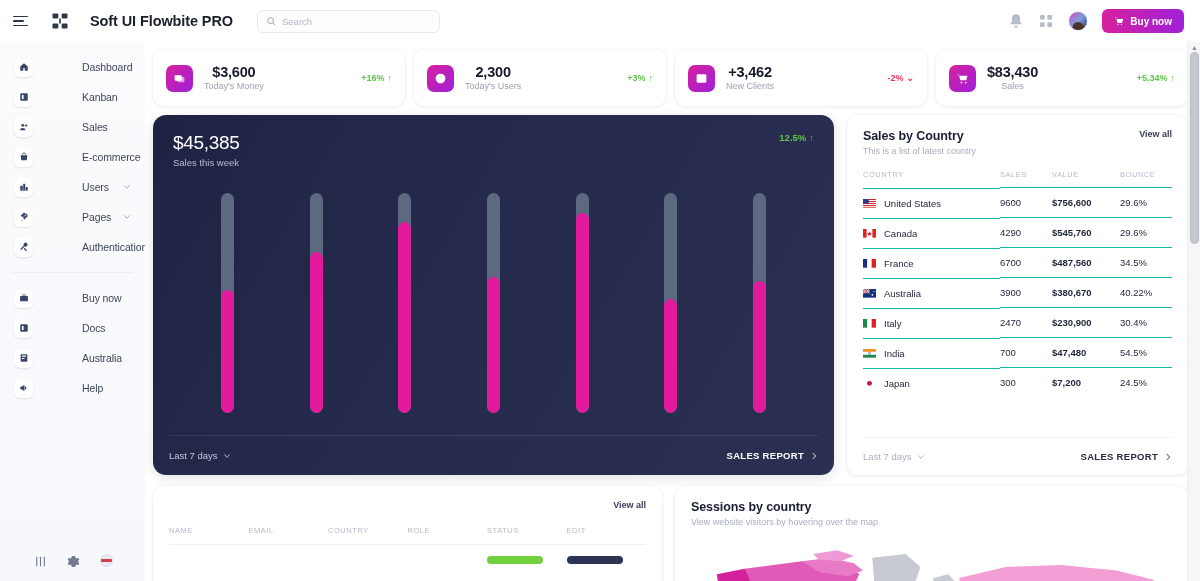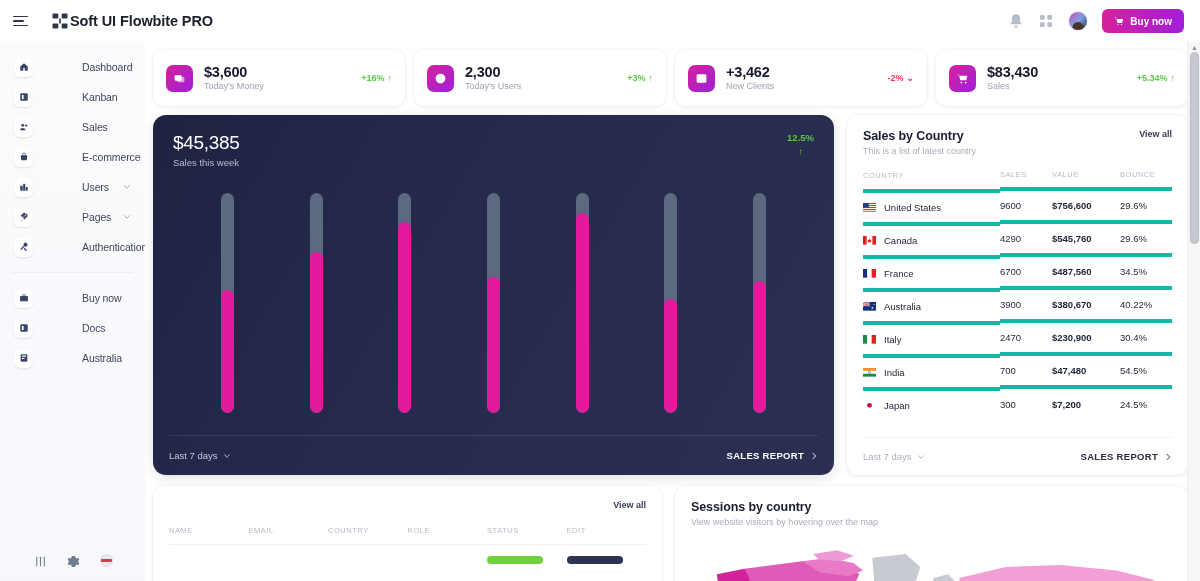--- a/index.html
+++ b/index.html
@@ -22,21 +22,21 @@
   .hamburger {
     width: 22px; height: 22px;
     display: flex; flex-direction: column; justify-content: center;
     gap: 3px; cursor: pointer; margin-right: 12px; padding-left: 3px;
   }
   .hamburger i { display:block; height: 1.6px; background: #2d3748; border-radius: 2px; }
   .hamburger i:nth-child(1){ width: 15px; }
   .hamburger i:nth-child(2){ width: 11px; }
   .hamburger i:nth-child(3){ width: 15px; }
 
-  .brand { display: flex; align-items: center; gap: 0; margin-left: 6px; }
+  .brand { display: flex; align-items: center; gap: 20px; margin-left: 6px; }
   .brand-logo { width: 20px; height: 20px; color: #2d3748; display:block; }
   .brand-name { font-size: 14.5px; font-weight: bold; color: #1a202c; letter-spacing: -0.1px; white-space: nowrap; }
 
   .search-wrap {
     margin-left: 24px;
     width: 183px; height: 23px;
     border: 1px solid #e6e9ef; border-radius: 6px;
     background: #fdfdfe;
     display: flex; align-items: center; gap: 6px;
     padding: 0 8px;
@@ -118,21 +118,21 @@
     background: #ffffff;
     padding: 8px 12px 0 8px;
     overflow: hidden; position: relative;
   }
 
   
   .stats { display: flex; gap: 9px; margin-bottom: 9px; }
   .stat-card {
     flex: 1; height: 56px; background:#fff; border-radius: 10px;
     box-shadow: 0 1px 4px rgba(20,20,50,0.07), 0 0 0 1px rgba(20,20,50,0.02);
-    display: flex; align-items: center; padding: 0 13px; gap: 11px;
+    display: flex; align-items: center; padding: 0 13px; gap: 11px; text-align: center;
   }
   .stat-ico {
     width: 27px; height: 27px; border-radius: 7px;
     background: linear-gradient(135deg,#d6219e 0%, #a020d8 100%);
     display:flex; align-items:center; justify-content:center; color:#fff; flex:none;
   }
   .stat-ico svg { width: 13px; height: 13px; }
   .stat-txt { display:flex; flex-direction: column; gap: 1px; }
   .stat-value { font-size: 14.5px; font-weight: bold; color: #15192b; letter-spacing:-0.2px; line-height:1.15;}
   .stat-label { font-size: 9px; color: #9aa2b1; line-height: 1.2;}
@@ -146,21 +146,21 @@
   .chart-card {
     width: 681px; min-width: 681px; height: 360px;
     background: linear-gradient(120deg,#1f2342 0%, #262a4d 45%, #2b2f52 100%);
     border-radius: 13px; padding: 17px 20px 0 20px;
     display: flex; flex-direction: column;
     box-shadow: 0 3px 12px rgba(20,20,50,0.13);
   }
   .chart-head { display: flex; align-items: flex-start; }
   .chart-amount { font-size: 19px; font-weight: normal; color: #fff; letter-spacing:-0.3px; line-height:1.2;}
   .chart-sub { font-size: 9.5px; color: #b9bfd4; margin-top: 2px; }
-  .chart-delta { margin-left:auto; font-size:9.5px; font-weight:bold; color:#5fc44a; display:flex; align-items:center; gap:3px;flex-direction:column; }
+  .chart-delta { margin-left:auto; font-size:9.5px; font-weight:bold; color:#5fc44a; display:flex; align-items:center; gap:3px; }
 
   .bars {
     flex: 1; display: flex; align-items: flex-end; justify-content: space-between;
     padding: 0 48px 22px 48px; margin-top: 12px;
   }
   .bar {
     width: 13px; height: 220px; border-radius: 7px;
     background: #5d6980; position: relative; overflow: hidden;
   }
   .bar span {
@@ -188,21 +188,21 @@
   .card-sub { font-size: 9px; color:#a8aebb; margin-top:3px; }
   .viewall { margin-left:auto; font-size:9px; color:#3a4157; font-weight:bold; cursor:pointer; white-space:nowrap;}
 
   table.tbl { width: 100%; border-collapse: collapse; margin-top: 14px; table-layout: fixed;}
   table.tbl th {
     font-size: 7.5px; color:#b6bbc8; font-weight: normal; letter-spacing:0.55px;
     text-align: left; padding: 0 0 8px 0; text-transform: uppercase;
   }
   table.tbl td {
     font-size: 9.5px; color:#1d2336; padding: 9px 0;
-    border-top: 4px solid #14b8a6;
+    border-top: 1px solid #14b8a6;
   }
   td.c-country { display:flex; align-items:center; gap:8px; }
   .flag { width: 13px; height: 9px; border-radius: 1.5px; flex:none; display:block; }
   td.c-sales { font-weight: normal; }
   td.c-value { font-weight: bold; }
   td.c-bounce { color:#b6bbc8; }
   th.h-sales, td.c-sales { width: 52px; }
   th.h-value, td.c-value { width: 68px; }
   th.h-bounce, td.c-bounce { width: 52px; }
 
@@ -270,20 +270,27 @@
           <rect x="3" y="3" width="7" height="6" rx="1.2"></rect>
           <rect x="14" y="3" width="7" height="6" rx="1.2"></rect>
           <rect x="3" y="15" width="7" height="6" rx="1.2"></rect>
           <rect x="14" y="15" width="7" height="6" rx="1.2"></rect>
           <rect x="11" y="9" width="2" height="6"></rect>
         </svg>
     </span>
     <span class="brand-name">Soft UI Flowbite PRO</span>
   </div>
 
+  <div class="search-wrap">
+    <svg viewBox="0 0 24 24" fill="none" stroke="currentColor" stroke-width="2.4">
+        <circle cx="11" cy="11" r="7"></circle>
+        <line x1="16.5" y1="16.5" x2="21" y2="21" stroke-linecap="round"></line>
+      </svg>
+    <input type="text" placeholder="Search" style="">
+  </div>
 
   <div class="topbar-right">
     <div class="icon-btn">
       <svg viewBox="0 0 24 24" fill="currentColor">
           <path d="M12 2a6 6 0 0 0-6 6v4l-1.6 3.2A1 1 0 0 0 5.3 17h13.4a1 1 0 0 0 .9-1.8L18 12V8a6 6 0 0 0-6-6zm0 20a3 3 0 0 0 3-3H9a3 3 0 0 0 3 3z"></path>
         </svg>
     </div>
     <div class="icon-btn">
       <svg viewBox="0 0 24 24" fill="currentColor">
           <rect x="3" y="3" width="7" height="7" rx="1.6"></rect>
@@ -416,20 +423,29 @@
         </div>
         <div class="nav-item">
           <span class="nav-ico">
             <svg viewBox="0 0 24 24" fill="currentColor">
               <rect x="4" y="3" width="16" height="18" rx="2.5"></rect>
               <rect x="7" y="6" width="10" height="3" fill="#fff"></rect>
               <rect x="7" y="12" width="6" height="2.5" fill="#fff"></rect>
             </svg>
           </span>
           <span class="nav-label">Australia</span>
+        </div>
+        <div class="nav-item">
+          <span class="nav-ico">
+            <svg viewBox="0 0 24 24" fill="currentColor">
+              <path d="M3 10v4l10 5V5z"></path>
+              <path d="M14 8c2 .6 3.5 2 3.5 4s-1.5 3.4-3.5 4z"></path>
+            </svg>
+          </span>
+          <span class="nav-label">Help</span>
         </div>
       </nav>
 
     <div class="side-footer">
       <span class="f-ico">
         <svg viewBox="0 0 24 24" fill="none" stroke="currentColor" stroke-width="2" stroke-linecap="round">
             <line x1="5" y1="4" x2="5" y2="20"></line>
             <line x1="12" y1="4" x2="12" y2="20"></line>
             <line x1="19" y1="4" x2="19" y2="20"></line>
           </svg>

